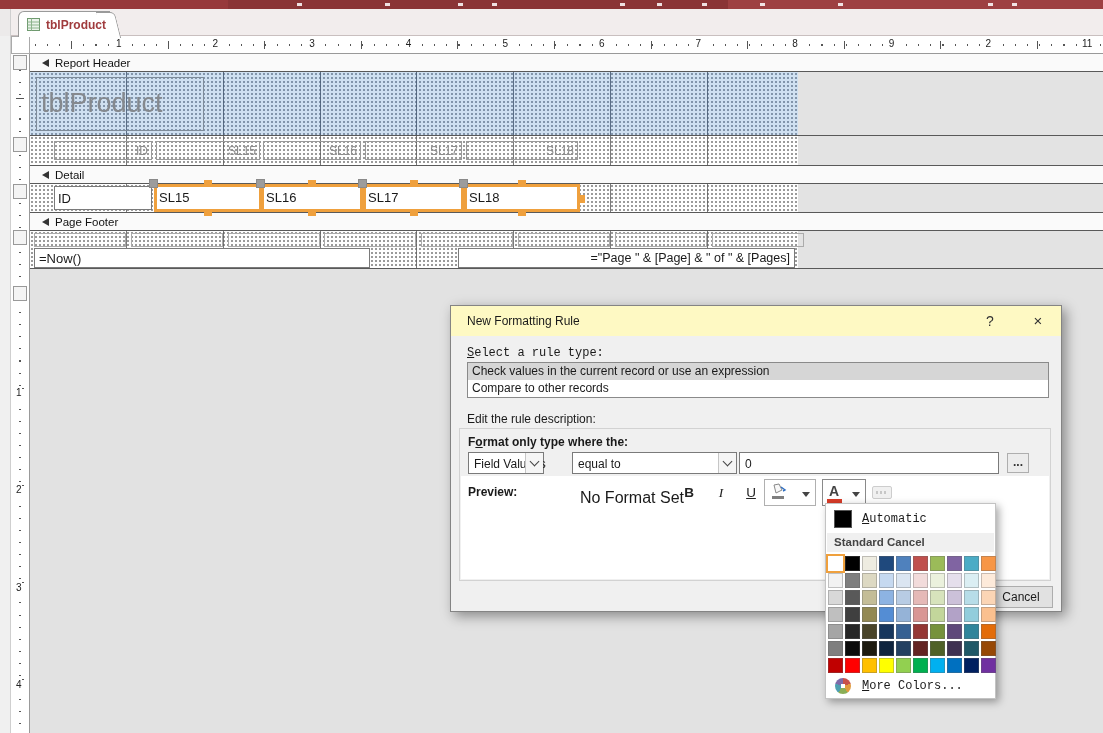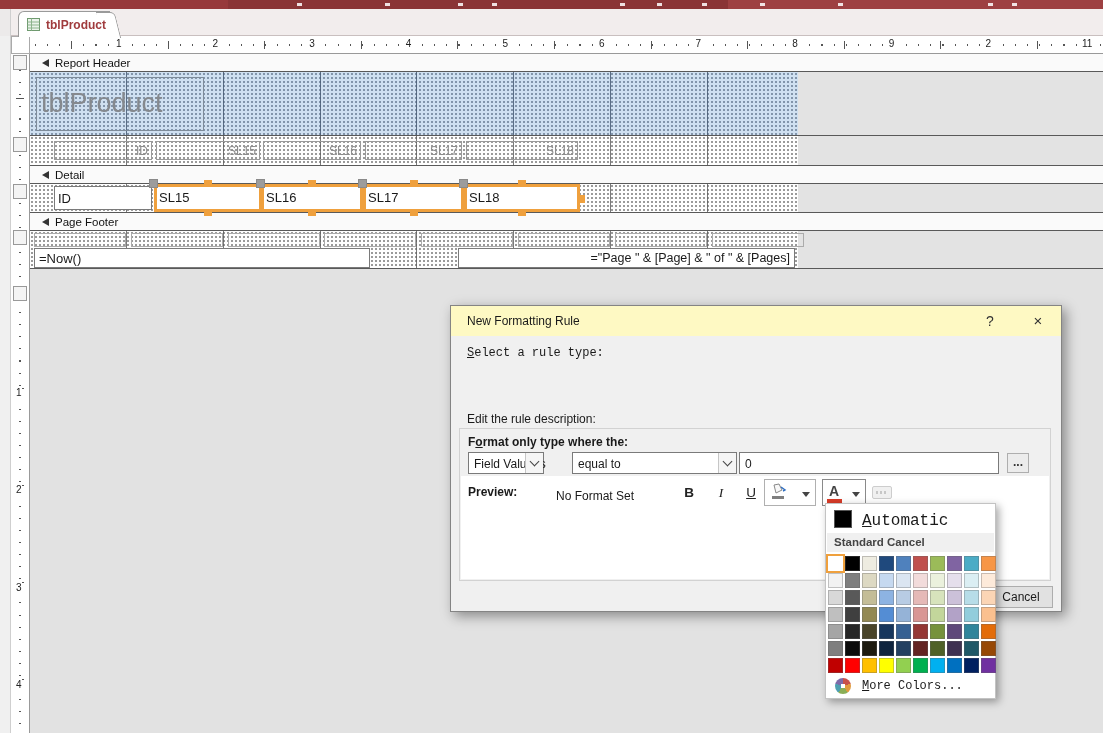--- a/index.html
+++ b/index.html
@@ -87,38 +87,38 @@
   .inner-white { position:absolute; left:1px; right:1px; top:47px; bottom:1px; background:#fff; }
   .fmt-label { position:absolute; left:8px; top:6px; font-size:12px; font-weight:bold; }
   .fmt-label .u { text-decoration:underline; }
   .combo { position:absolute; top:23px; height:22px; background:#fff; border:1px solid #7a7a7a; font-size:12px; }
   .combo .cb-text { position:absolute; left:5px; top:4px; white-space:nowrap; }
   .combo .cb-btn { position:absolute; right:0; top:0; bottom:0; width:18px; background:#f5f5f5; border-left:1px solid #c6c6c6; }
   .chev { position:absolute; left:5px; top:5px; width:7px; height:7px; border-right:1.6px solid #444; border-bottom:1.6px solid #444; transform:rotate(45deg); }
   .val-input { position:absolute; left:279px; top:23px; width:260px; height:22px; background:#fff; border:1px solid #7a7a7a; font-size:12px; padding:4px 0 0 5px; }
   .ellipsis-btn { position:absolute; left:547px; top:24px; width:22px; height:20px; background:#ececec; border:1px solid #aeaeae; text-align:center; font-size:12px; line-height:16px; font-weight:bold; color:#333; }
   .prev-label { position:absolute; left:8px; top:56px; font-size:12px; font-weight:bold; }
-  .prev-text { position:absolute; left:96px; top:60px; width:128px; font-size:12px; text-align:left; }
+  .prev-text { position:absolute; left:96px; top:60px; width:128px; font-size:16px; text-align:right; }
   .tb-btn { position:absolute; top:52px; width:22px; height:24px; text-align:center; font-size:13.5px; line-height:24px; color:#222; }
   .tb-btn.b { font-weight:bold; }
   .tb-btn.i { font-style:italic; font-family:"Liberation Serif","DejaVu Serif",serif; }
   .tb-btn.u { text-decoration:underline; }
   .drop-btn { position:absolute; top:50px; height:27px; background:#fff; border:1px solid #b0b0b0; }
   .drop-arrow { position:absolute; right:5px; top:12px; width:0; height:0; border-left:4px solid transparent; border-right:4px solid transparent; border-top:5px solid #444; }
   .font-a { position:absolute; left:6px; top:3px; font-size:14px; font-weight:bold; color:#444; }
   .font-a-bar { position:absolute; left:4px; top:19px; width:15px; height:4px; background:#d83b28; }
   .enabled-icon { position:absolute; left:412px; top:57px; width:20px; height:13px; border:1px solid #bdbdbd; background:#ebebeb; border-radius:2px; opacity:.75; }
   .enabled-icon::after { content:""; position:absolute; left:3px; top:4px; width:12px; height:3px; background:repeating-linear-gradient(to right,#b5b5b5 0 2px,transparent 2px 4px); }
   .dlg-btn { position:absolute; top:280px; width:64px; height:22px; background:#e1e1e1; border:1px solid #adadad; text-align:center; font-size:12px; line-height:20px; }
 
   
   .color-popup { position:absolute; left:825px; top:467px; width:171px; height:196px; background:#fff; border:1px solid #c3c3c3; box-shadow:3px 3px 8px rgba(0,0,0,.35); z-index:9; }
   .auto-row { position:absolute; left:0; top:2px; width:169px; height:26px; }
   .auto-swatch { position:absolute; left:8px; top:4px; width:18px; height:18px; background:#000; border:1px solid #555; }
-  .auto-label { position:absolute; left:36px; top:6px; font-size:16px; }
+  .auto-label { position:absolute; left:36px; top:6px; font-size:12px; }
   .std-band { position:absolute; left:1px; top:29px; width:167px; height:19px; background:#f0f0f0; font-size:11.5px; font-weight:bold; color:#444; padding:3px 0 0 7px; }
   .swatch-grid { position:absolute; left:2px; top:52px; display:grid; grid-template-columns:repeat(10,15px); grid-auto-rows:15px; gap:2px; }
   .swatch { width:15px; height:15px; border:1px solid rgba(100,100,100,.35); }
   .swatch.sel { outline:2px solid #efa03d; outline-offset:0; border:1px solid #fff; }
   .more-row { position:absolute; left:0; top:172px; width:169px; height:22px; }
   .wheel { position:absolute; left:9px; top:2px; width:16px; height:16px; border-radius:50%;
      background:radial-gradient(circle,#fff 0 2.5px,transparent 2.5px),
        conic-gradient(#c8504a 0 72deg,#e09a3e 72deg 144deg,#8aae56 144deg 216deg,#4e9fb0 216deg 288deg,#7d6aa8 288deg 360deg); }
   .more-label { position:absolute; left:36px; top:3px; font-size:12px; }
 </style>
@@ -250,20 +250,24 @@
 
     </div>
 
     <div class="dialog">
       <div class="dlg-titlebar">
         <span class="dlg-title">New Formatting Rule</span>
         <span class="dlg-help">?</span>
         <span class="dlg-close">×</span>
       </div>
       <span class="dlg-select-label accel-first">Select a rule type:</span>
+      <div class="rule-list">
+        <div class="rule-row sel">Check values in the current record or use an expression</div>
+        <div class="rule-row">Compare to other records</div>
+      </div>
       <span class="dlg-edit-label">Edit the rule description:</span>
 
       <div class="group-box">
         <div class="inner-white"></div>
         <span class="fmt-label"><span>F</span><span class="u">o</span><span>rmat only type where the:</span></span>
 
         <div class="combo" style="left:8px;width:76px;">
           <span class="cb-text">Field Value Is</span>
           <span class="cb-btn">
               <span class="chev"></span>

